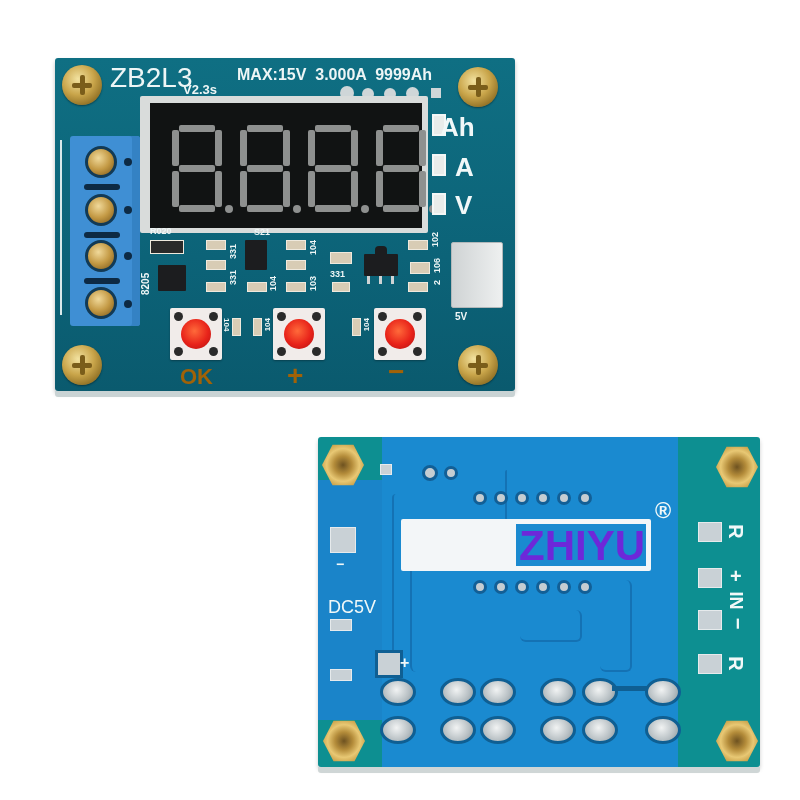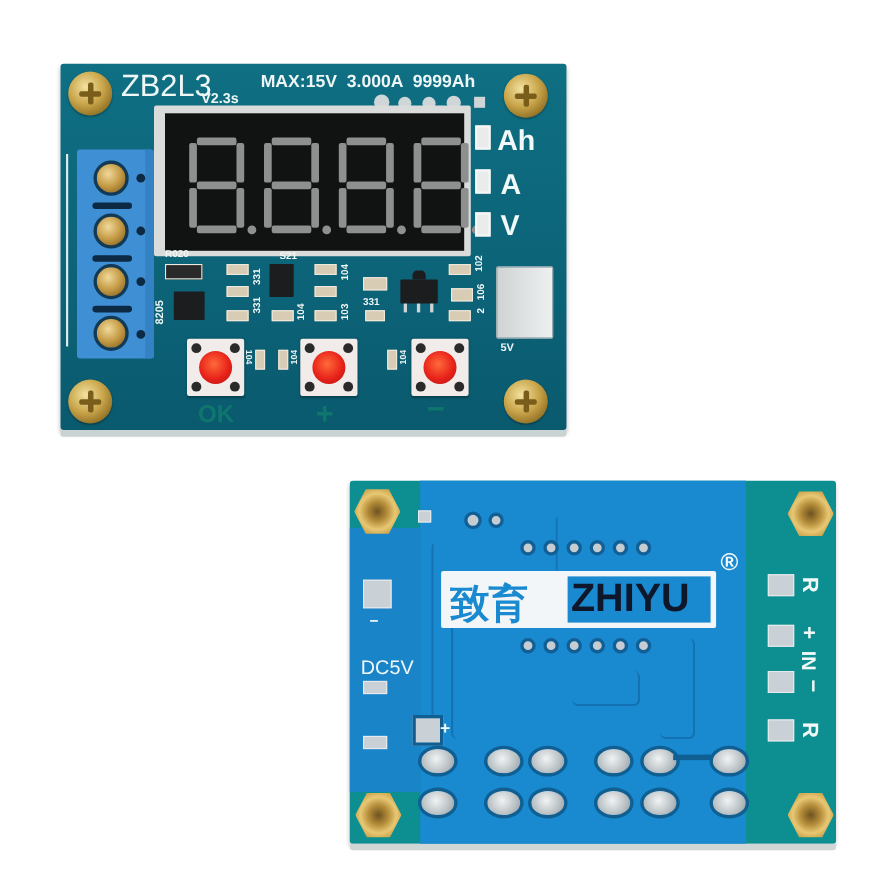--- a/index.html
+++ b/index.html
@@ -30,36 +30,36 @@
   .tscrew { position:absolute; left:15px; width:32px; height:32px; border-radius:50%; background:radial-gradient(circle at 40% 35%, #f0d99a 0%, #c49a45 50%, #7a5618 100%); border:3px solid #123a55; box-sizing:border-box; }
   .thole { position:absolute; right:8px; width:8px; height:8px; border-radius:50%; background:#0d2a44; }
   .tslot { position:absolute; left:14px; width:36px; height:6px; background:#0d2a44; border-radius:3px; }
 
   .chip { background:#1c1d1f; border-radius:1px; }
   .smd { background:#d8ccb5; border:1px solid #efe9dd; box-sizing:border-box; }
 
   .button-base { width:52px; height:52px; background:#f1ecea; border-radius:2px; box-shadow:0 1px 2px rgba(0,0,0,.3); }
   .button-base .cap { position:absolute; left:11px; top:11px; width:30px; height:30px; border-radius:50%; background:radial-gradient(circle at 45% 40%, #ff6a3a 0%, #e8231a 55%, #b01010 100%); }
   .button-base .pin { position:absolute; width:9px; height:9px; border-radius:50%; background:#2a2a2a; }
-  .btn-label { color:#0f766e; font-size:22px; font-weight:bold; }
+  .btn-label { color:#a16207; font-size:22px; font-weight:bold; }
 
   .usb { left:451px; top:242px; width:50px; height:64px; background:linear-gradient(90deg,#cfd3d4,#eef0f0); border:1px solid #b2b8ba; border-radius:2px; }
 
   
   .back-board { left:318px; top:437px; width:442px; height:330px; background:#0d8f91; border-radius:3px; box-shadow:0 3px 4px rgba(0,0,0,0.2); }
   .back-board .edge { position:absolute; left:0; right:0; bottom:-6px; height:6px; background:#cfd6d6; border-radius:0 0 3px 3px; }
   .back-copper { left:382px; top:437px; width:296px; height:330px; background:#1a8ad0; }
   .back-left-copper { left:318px; top:480px; width:64px; height:240px; background:#1a84c9; }
   .hexnut { width:42px; height:42px; background:radial-gradient(circle at 50% 50%, #6e5220 0%, #b48c3a 30%, #e8c874 55%, #c39a42 80%, #8c6a22 100%); clip-path:polygon(25% 2%,75% 2%,100% 50%,75% 98%,25% 98%,0 50%); }
   .via { border-radius:50%; background:#c5cdd2; border:3px solid #125f96; box-sizing:content-box; }
   .trace { position:absolute; border:2px solid #1472b4; border-radius:6px; }
   .brand-box { left:401px; top:519px; width:250px; height:52px; background:#f3f6f8; border-radius:2px; }
   .brand-cn { position:absolute; left:8px; top:6px; font-size:36px; font-weight:bold; color:#1a8ad0; letter-spacing:-1px; font-family:"DejaVu Sans", sans-serif; }
   .brand-en-bg { position:absolute; left:115px; top:5px; width:130px; height:42px; background:#1a8ad0; }
-  .brand-en { position:absolute; left:118px; top:3px; font-size:36px; font-weight:bold; color:#0f172a; letter-spacing:0px; }
+  .brand-en { position:absolute; left:118px; top:3px; font-size:42px; font-weight:bold; color:#6d28d9; letter-spacing:0px; }
   .reg { color:#f1f8f8; font-size:22px; font-weight:bold; }
   .sqpad { background:#c9d1d6; border:1px solid #e6eaec; }
   .back-text { color:#f1f8f8; font-weight:bold; }
   .solder { width:30px; height:22px; border-radius:50%; background:radial-gradient(circle at 45% 40%, #f1f3f3 0%, #b8c0c4 60%, #8a959a 100%); border:3px solid #0f5f93; }
 </style>
 </head>
 <body>
 
 <div class="abs front-board">
     <div class="edge"></div>
@@ -119,21 +119,21 @@
       <div class="seg v" style="left:0;top:5px"></div>
         <div class="seg v" style="left:43px;top:5px"></div>
       <div class="seg v" style="left:0;top:46px"></div>
         <div class="seg v" style="left:43px;top:46px"></div>
       <div class="dp" style="left:53px;top:80px"></div>
     </div>
   </div>
 </div>
 
 <div class="abs led" style="left:432px;top:114px;"></div>
-<div class="abs led-label" style="left:452px;top:112px;">Ah</div>
+<div class="abs led-label" style="left:440px;top:112px;">Ah</div>
 <div class="abs led" style="left:432px;top:154px;"></div>
 <div class="abs led-label" style="left:455px;top:152px;">A</div>
 <div class="abs led" style="left:432px;top:193px;"></div>
 <div class="abs led-label" style="left:455px;top:190px;">V</div>
 
 <div class="abs terminal">
   <div class="tscrew" style="top:10px;"></div>
   <div class="thole" style="top:22px;"></div>
   <div class="tslot" style="top:48px;"></div>
   <div class="tscrew" style="top:58px;"></div>
@@ -243,21 +243,20 @@
 <div class="abs via" style="left:578px;top:491px;width:8px;height:8px;"></div>
 
 <div class="abs via" style="left:473px;top:580px;width:8px;height:8px;"></div>
 <div class="abs via" style="left:494px;top:580px;width:8px;height:8px;"></div>
 <div class="abs via" style="left:515px;top:580px;width:8px;height:8px;"></div>
 <div class="abs via" style="left:536px;top:580px;width:8px;height:8px;"></div>
 <div class="abs via" style="left:557px;top:580px;width:8px;height:8px;"></div>
 <div class="abs via" style="left:578px;top:580px;width:8px;height:8px;"></div>
 
 <div class="abs brand-box">
-  <span class="brand-cn">致育</span>
   <div class="brand-en-bg"></div>
   <span class="brand-en">ZHIYU</span>
 </div>
 <div class="abs reg" style="left:655px;top:498px;">®</div>
 
 <div class="abs sqpad" style="left:330px;top:527px;width:24px;height:24px;"></div>
 <div class="abs back-text" style="left:336px;top:556px;font-size:14px;">−</div>
 <div class="abs back-text" style="left:328px;top:597px;font-size:18px;font-weight:normal;">DC5V</div>
 <div class="abs sqpad" style="left:330px;top:619px;width:20px;height:10px;"></div>
 <div class="abs sqpad" style="left:330px;top:669px;width:20px;height:10px;"></div>

